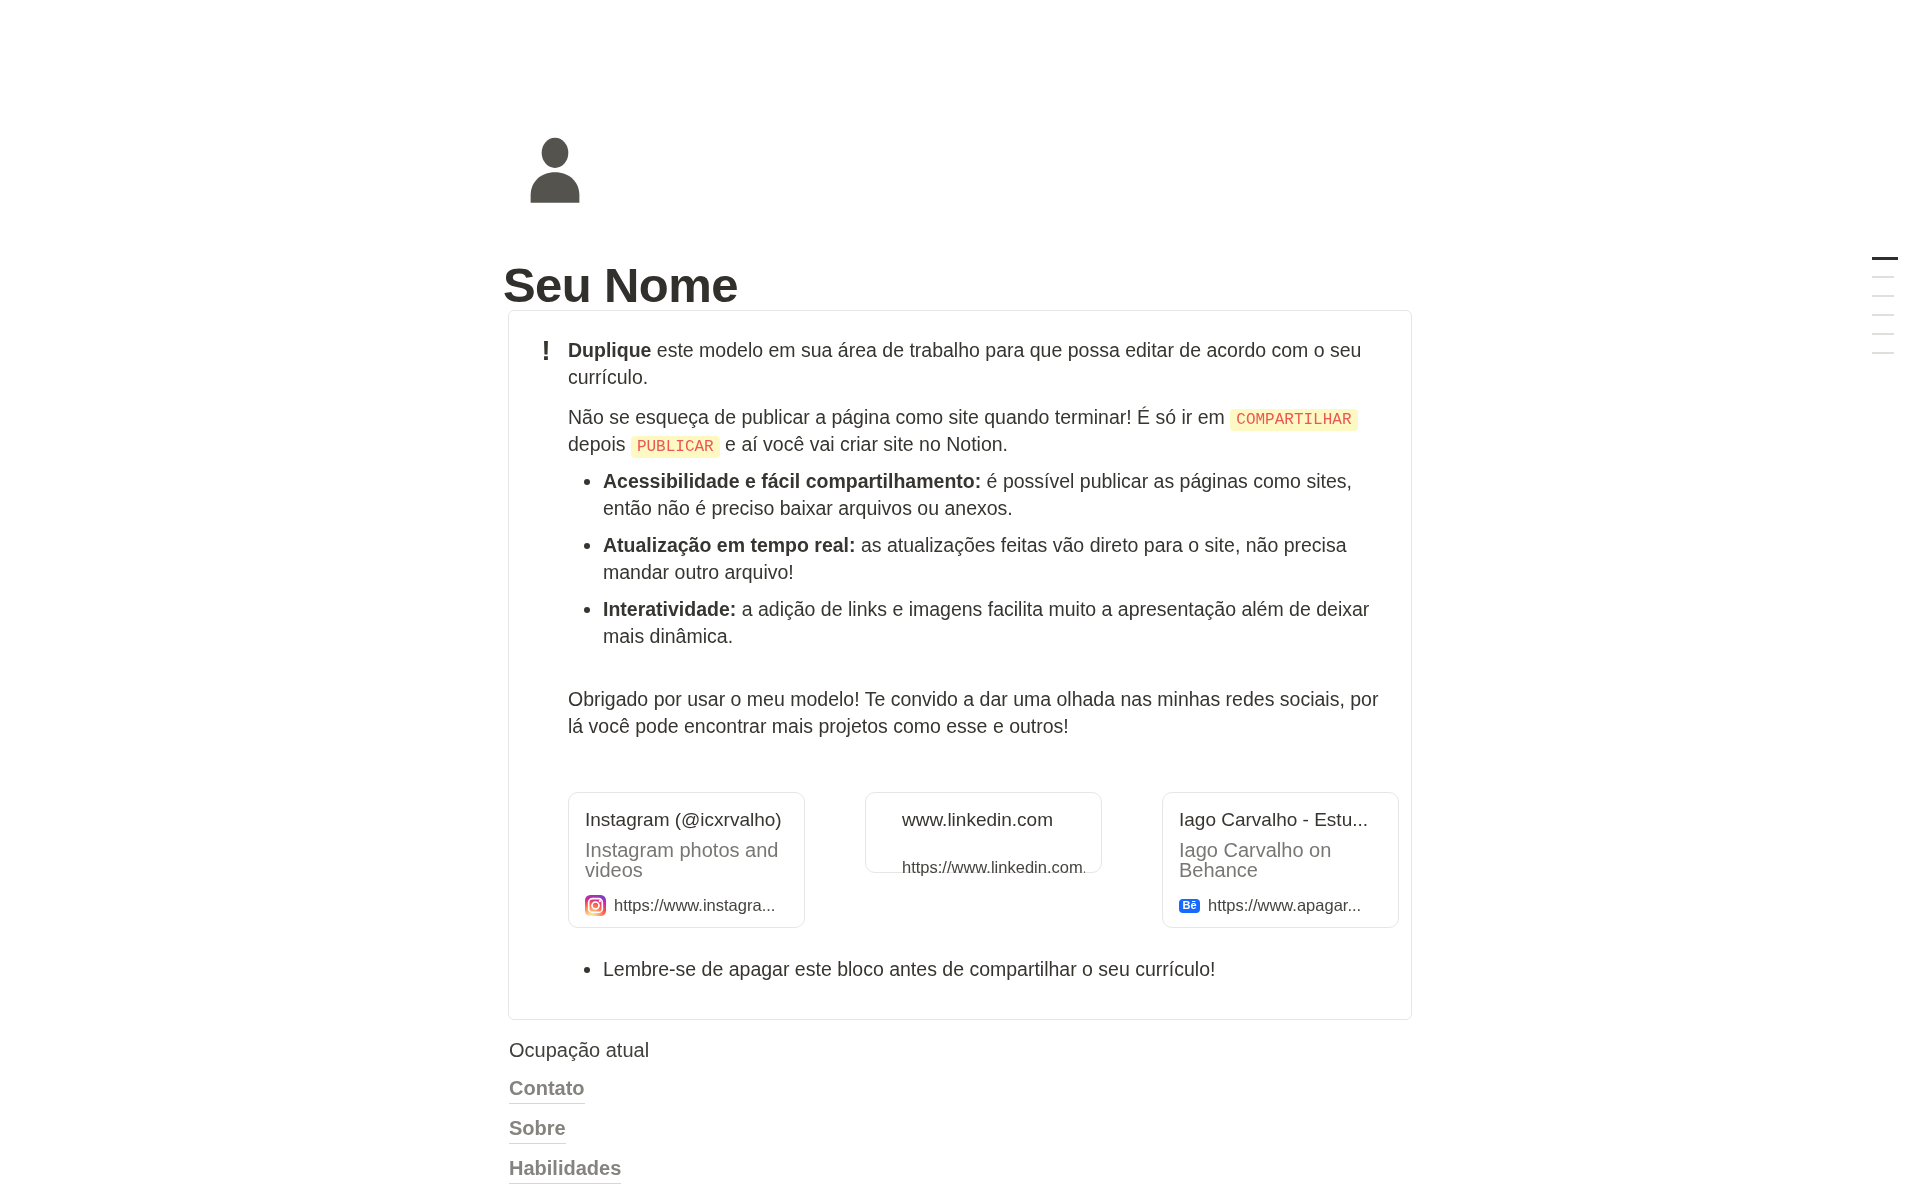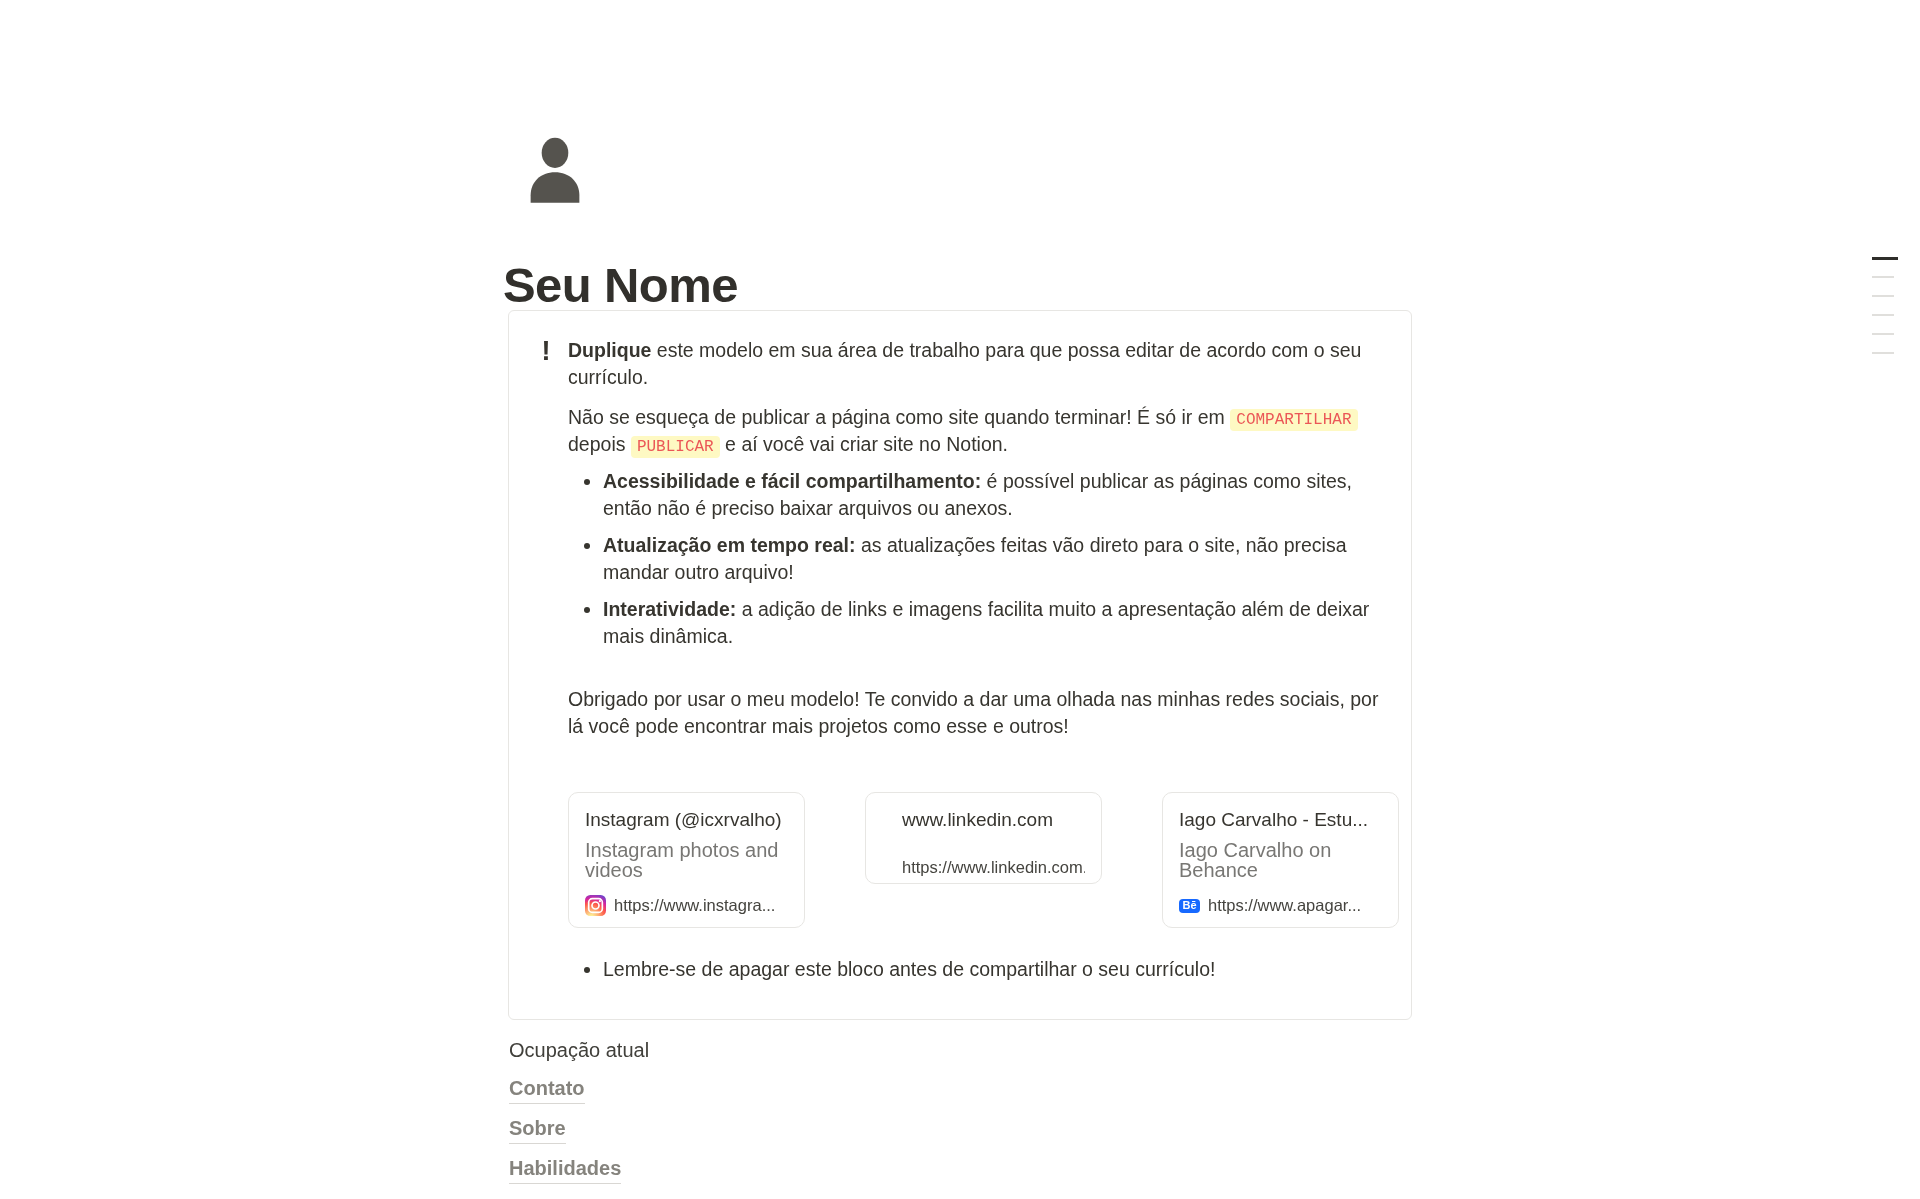--- a/index.html
+++ b/index.html
@@ -51,21 +51,21 @@
 
   .thanks { margin: 36px 0 0 0; }
 
   .cards { display: flex; gap: 60px; margin-top: 52px; }
   .card {
     box-sizing: border-box; width: 237px;
     border: 1px solid #e7e6e3; border-radius: 10px;
     padding: 15px 16px; background: #ffffff; cursor: pointer;
   }
   .card-tall { height: 136px; }
-  .card-short { height: 92px; padding-left: 36px; }
+  .card-short { height: 81px; padding-left: 36px; }
   .card-title { font-size: 19px; line-height: 24px; color: #37352f; white-space: nowrap; overflow: hidden; }
   .card-desc { font-size: 20px; line-height: 20px; color: #787774; margin-top: 8px; }
   .card-url { display: flex; align-items: center; gap: 8px; margin-top: 12px; font-size: 16.5px; color: #45443f; white-space: nowrap; overflow: hidden; }
   .card-url-solo { margin-top: 22px; align-items: flex-end; }
   .behance-badge {
     flex: none; width: 21px; height: 14px; border-radius: 4px;
     background: #1769ff; color: #ffffff; font-size: 11px; font-weight: 700;
     display: flex; align-items: center; justify-content: center;
   }
   .ig-badge { flex: none; width: 21px; height: 21px; }

